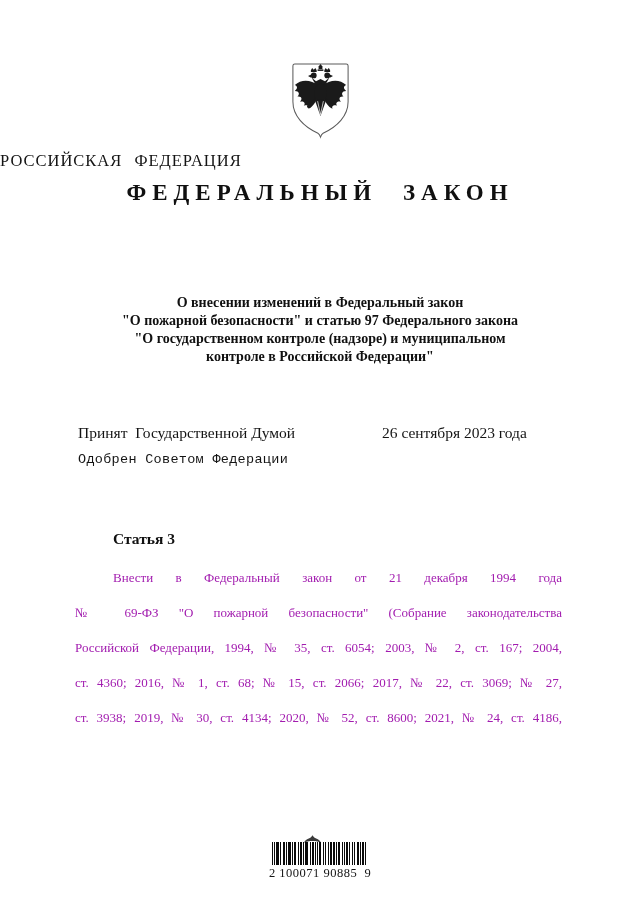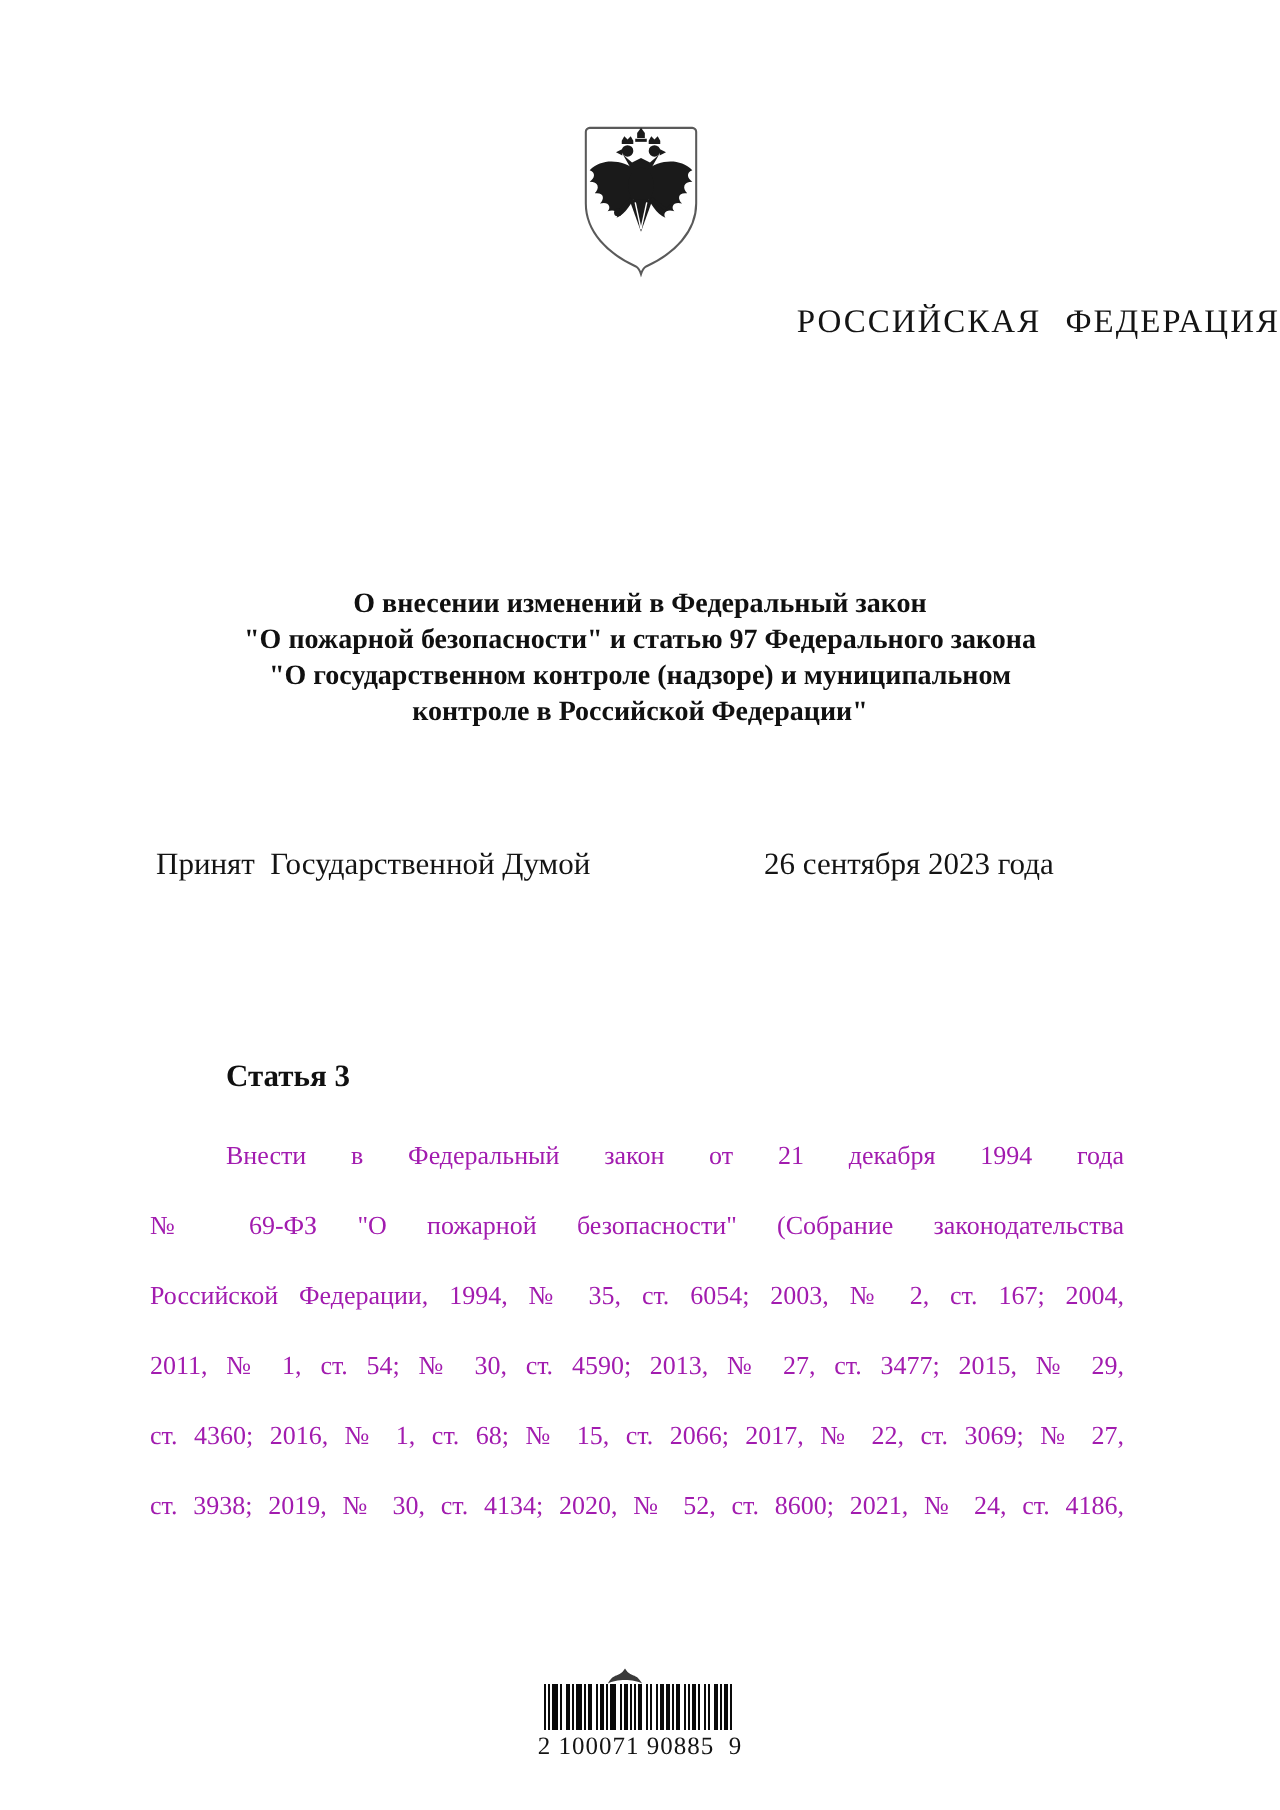--- a/index.html
+++ b/index.html
@@ -5,21 +5,21 @@
   html,body{margin:0;padding:0;background:#e8e8e8;}
   .page{
     position:relative;width:640px;height:905px;margin:0 auto;
     background:#ffffff;color:#111;overflow:hidden;
     font-family:"Liberation Serif", serif;
   }
   
   .coat{position:absolute;left:288px;top:62px;width:65px;height:77px;}
   
   .country{
-    position:absolute;left:0;top:151px;width:100%;text-align:right;
+    position:absolute;left:0;top:151px;width:100%;text-align:left;
     font-size:16.5px;letter-spacing:1px;word-spacing:7px;color:#141414;
   }
   .doctype{
     position:absolute;left:0;top:180px;width:100%;text-align:center;
     font-size:23px;font-weight:bold;letter-spacing:6px;word-spacing:14px;color:#101010;
   }
   
   .law-title{
     position:absolute;left:40px;top:294px;width:560px;text-align:center;
     font-size:14px;font-weight:bold;line-height:18px;color:#101010;
@@ -84,37 +84,38 @@
         <line x1="70" y1="67" x2="73" y2="63" stroke="#1a1a1a" stroke-width="1.6"></line>
       </g>
       <g stroke="#ffffff" stroke-width="1.1">
         <line x1="50" y1="82" x2="45.5" y2="61"></line>
         <line x1="50" y1="82" x2="54.5" y2="61"></line>
       </g>
     </svg>
   </div>
 
   <div class="country">РОССИЙСКАЯ ФЕДЕРАЦИЯ</div>
+  <div class="doctype">ФЕДЕРАЛЬНЫЙ ЗАКОН</div>
 
   <div class="law-title">
     <div>О внесении изменений в Федеральный закон</div>
     <div>"О пожарной безопасности" и статью 97 Федерального закона</div>
     <div>"О государственном контроле (надзоре) и муниципальном</div>
     <div>контроле в Российской Федерации"</div>
   </div>
 
   <span class="adopt serif duma-label">Принят  Государственной Думой</span>
   <span class="adopt serif duma-date">26 сентября 2023 года</span>
+  <span class="adopt mono council-label">Одобрен Советом Федерации</span>
 
   <div class="article-heading">Статья 3</div>
   <div class="body-text">
     <div class="line indent">Внести в Федеральный закон от 21 декабря 1994 года</div>
     <div class="line">№ 69-ФЗ "О пожарной безопасности" (Собрание законодательства</div>
     <div class="line">Российской Федерации, 1994, № 35, ст. 6054; 2003, № 2, ст. 167; 2004,</div>
-    <div class="line">2011, № 1, ст. 54; № 30, ст. 4590; 2013, № 27, ст. 3477; 2015, № 29,</div>
     <div class="line">ст. 4360; 2016, № 1, ст. 68; № 15, ст. 2066; 2017, № 22, ст. 3069; № 27,</div>
     <div class="line">ст. 3938; 2019, № 30, ст. 4134; 2020, № 52, ст. 8600; 2021, № 24, ст. 4186,</div>
   </div>
 
   <div class="barcode-block">
     <div class="mini-emblem">
       <svg viewBox="0 0 20 10" width="19" height="10" aria-hidden="true">
         <path d="M1,9 C4,3 7,6 10,1 C13,6 16,3 19,9 C15,6.5 5,6.5 1,9 Z" fill="#3a3a3a"></path>
       </svg>
     </div>

